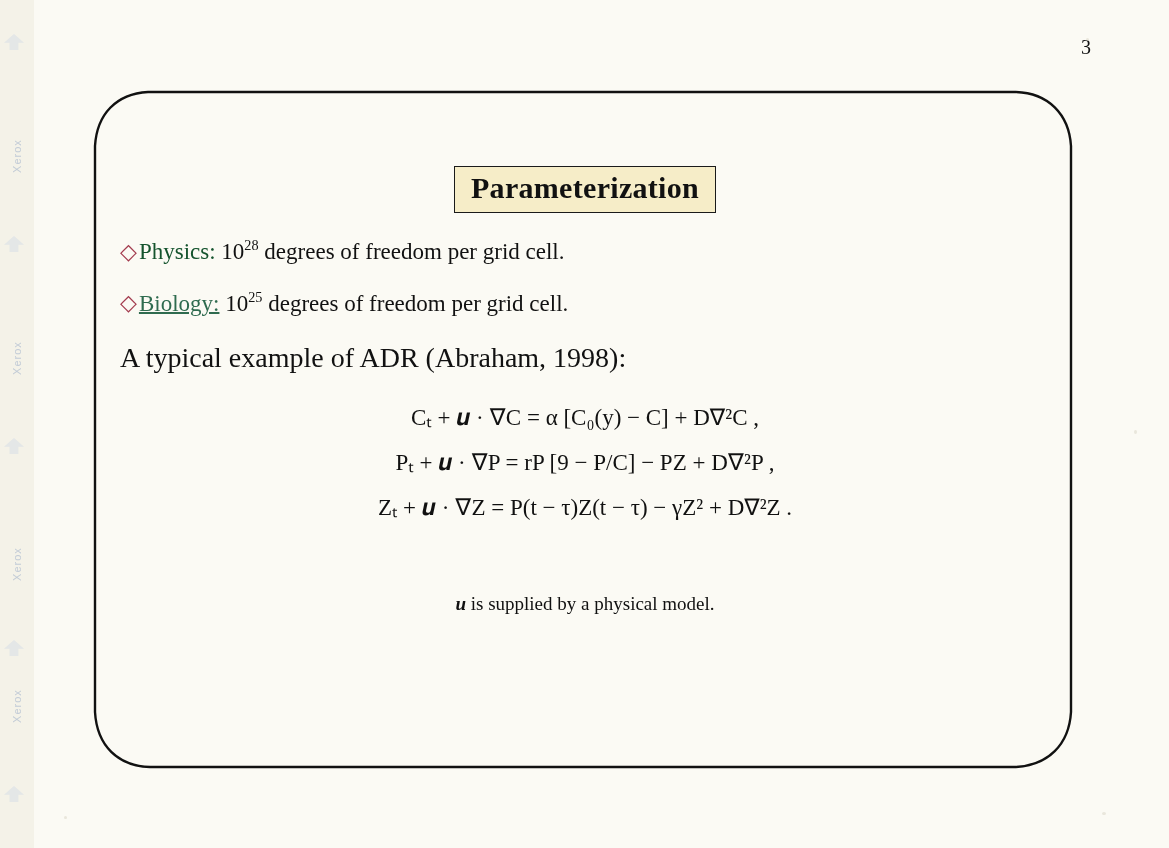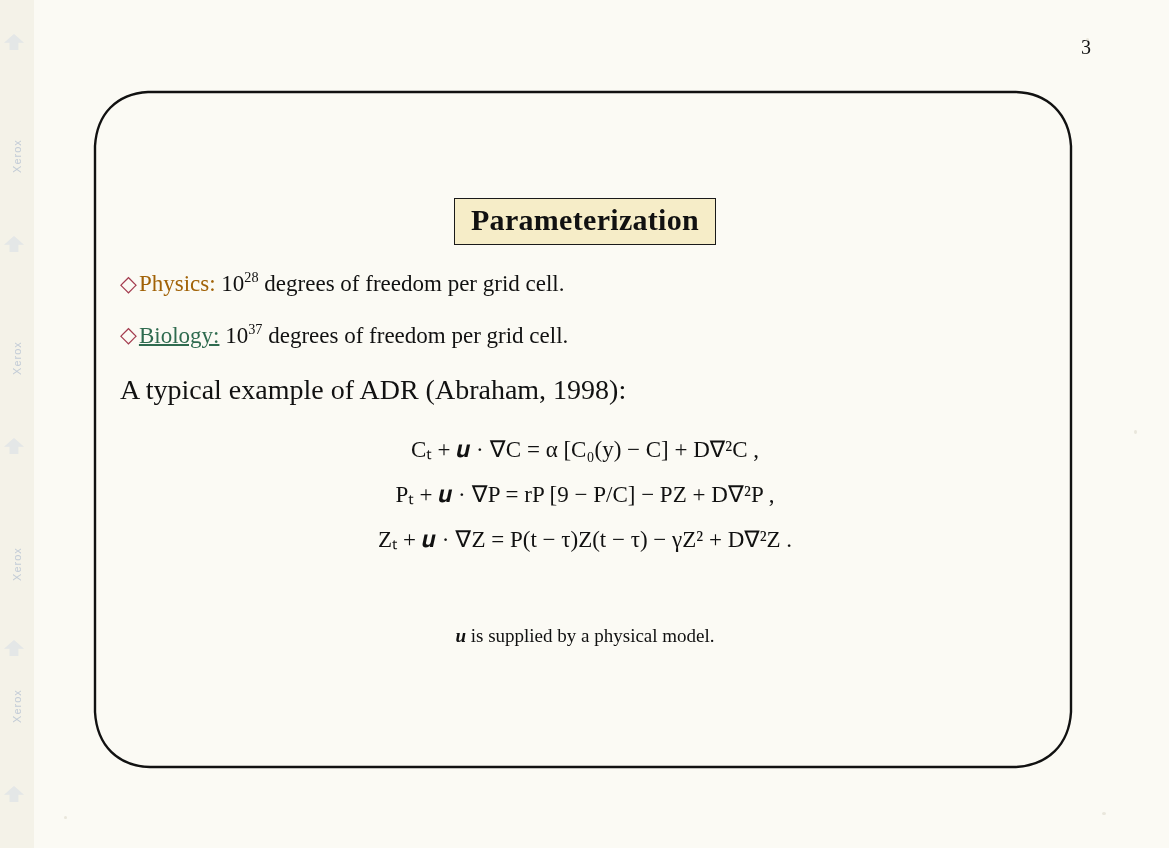--- a/index.html
+++ b/index.html
@@ -69,21 +69,21 @@
     width: 990px;
     height: 690px;
   }
   #slide-frame svg {
     display: block;
   }
 
   #slide-content {
     position: absolute;
     left: 120px;
-    top: 136px;
+    top: 104px;
     width: 930px;
     height: 620px;
   }
 
   
   #title-wrap {
     text-align: center;
     margin-top: 62px;
   }
   #title {
@@ -100,21 +100,21 @@
   .bullet-line {
     font-size: 23px;
     margin-top: 24px;
     white-space: nowrap;
   }
   .diamond {
     color: #a33b4e;
     font-size: 22px;
     margin-right: 2px;
   }
-  .b-label-physics { color: #a16207; }
+  .b-label-physics { color: #14532d; }
   .b-label-biology { color: #2f6b4f; text-decoration: underline; }
   sup { font-size: 0.62em; vertical-align: super; }
 
   .bullet-gap { letter-spacing: .5px; }
 
   #typical-line {
     font-size: 28px;
     margin-top: 26px;
   }
 
@@ -182,21 +182,21 @@
 
     <div id="title-wrap">
       <span id="title">Parameterization</span>
     </div>
 
     <div class="bullet-line">
       <span class="diamond">◇</span><span class="b-label-physics">Physics:</span><span> 10</span><sup>28</sup><span> degrees of freedom per grid cell.</span>
     </div>
 
     <div class="bullet-line">
-      <span class="diamond">◇</span><span class="b-label-biology">Biology:</span><span> 10</span><sup>37</sup><span> degrees of freedom per grid cell.</span>
+      <span class="diamond">◇</span><span class="b-label-biology">Biology:</span><span> 10</span><sup>25</sup><span> degrees of freedom per grid cell.</span>
     </div>
 
 
     <div id="typical-line">A typical example of ADR (Abraham, 1998):</div>
 
     <div id="equations">
       <span class="eq">Cₜ + 𝒖 · ∇C = α [C₀(y) − C] + D∇²C ,</span>
       <span class="eq">Pₜ + 𝒖 · ∇P = rP [9 − P/C] − PZ + D∇²P ,</span>
       <span class="eq">Zₜ + 𝒖 · ∇Z = P(t − τ)Z(t − τ) − γZ² + D∇²Z .</span>
     </div>

